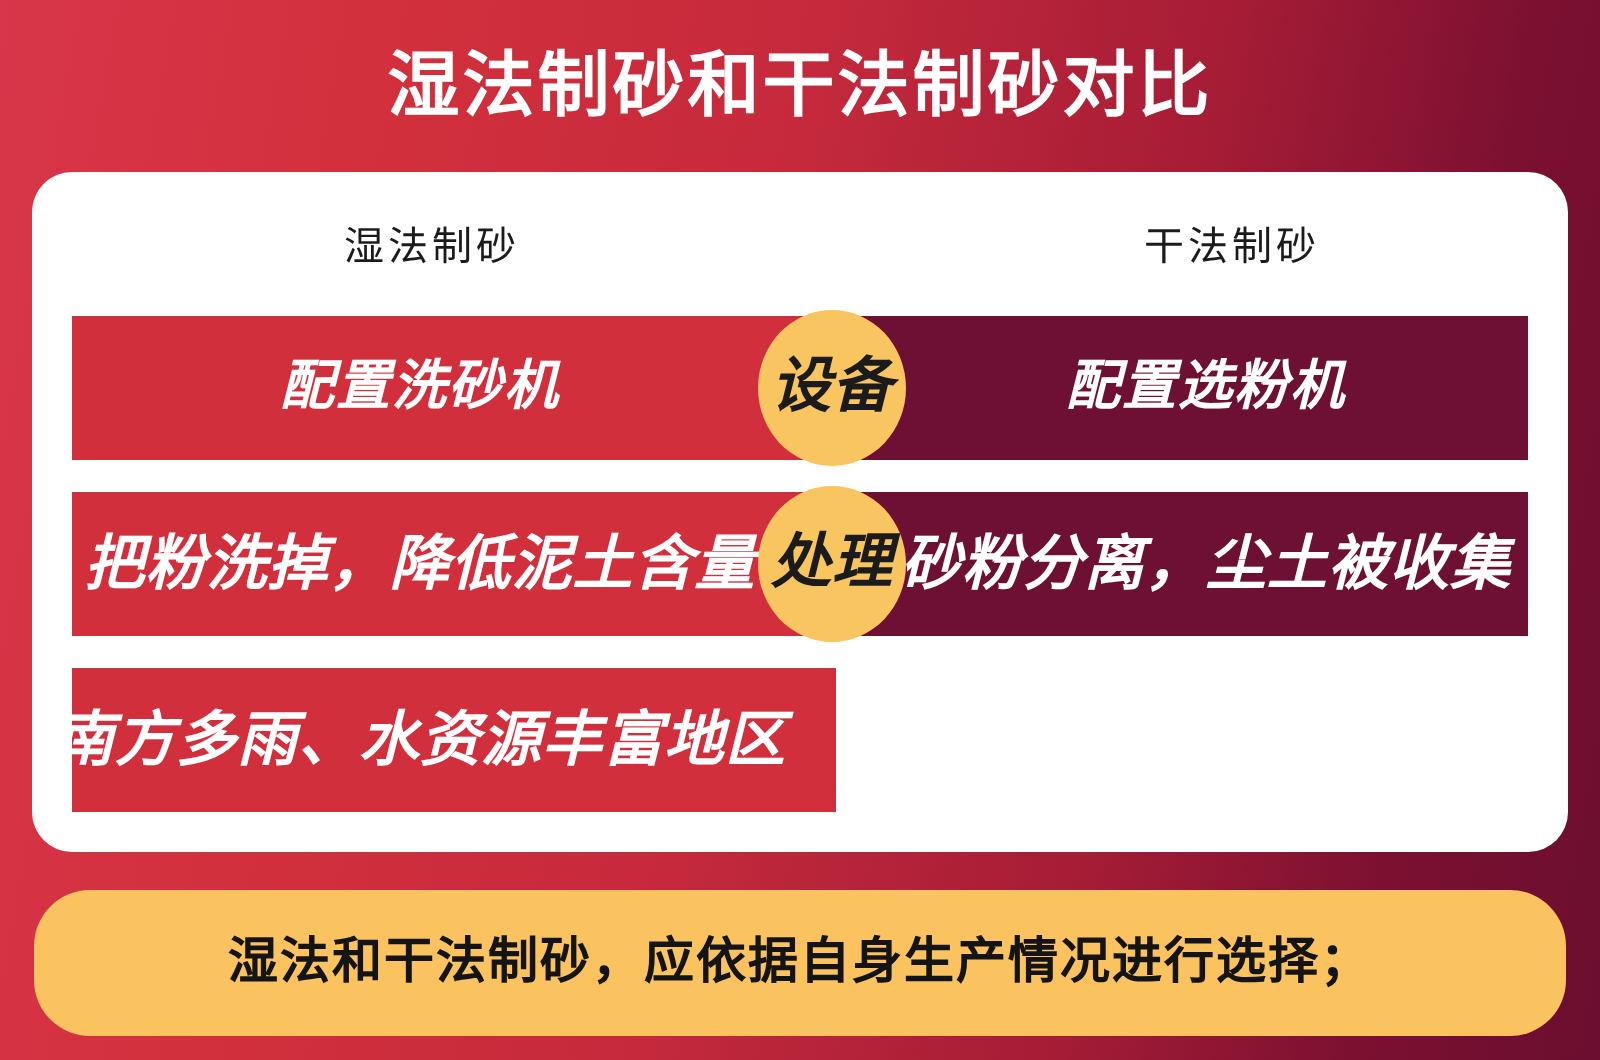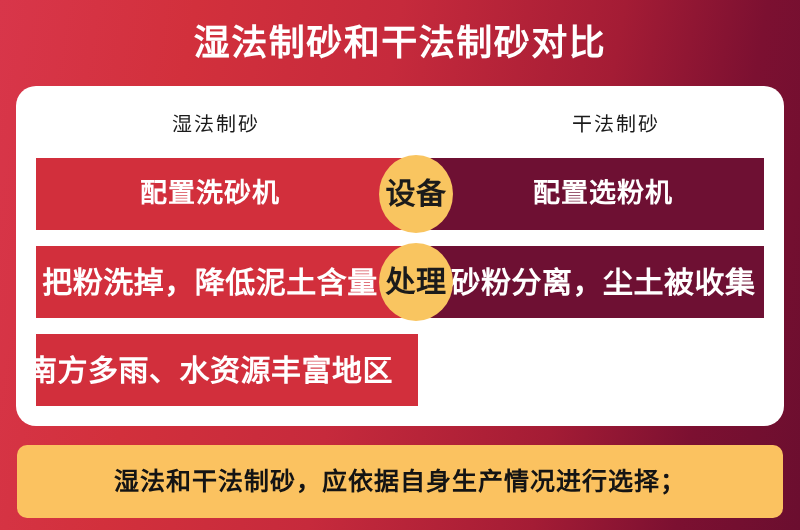--- a/index.html
+++ b/index.html
@@ -76,20 +76,21 @@
   }
   .col-header.left  { left: 100px;  width: 200px; }
   .col-header.right { left: 500px; width: 200px; }
 
   
   .rows {
     position: absolute;
     left: 20px;
     top: 72px;
     width: 728px;
+    font-style: italic;
   }
   .row {
     position: relative;
     height: 72px;
     margin-bottom: 16px;
   }
   .row:last-child { margin-bottom: 0; }
 
   .row-half {
     position: absolute;
@@ -146,21 +147,21 @@
   }
 
   
   .footer {
     position: absolute;
     left: 17px;
     top: 445px;
     width: 766px;
     height: 73px;
     background: #fbc260;
-    border-radius: 10px;
+    border-radius: 28px;
     display: flex;
     align-items: center;
     justify-content: center;
     box-sizing: border-box;
   }
   .footer-text {
     color: #141414;
     font-size: 25px;
     font-weight: bold;
     letter-spacing: 1px;

